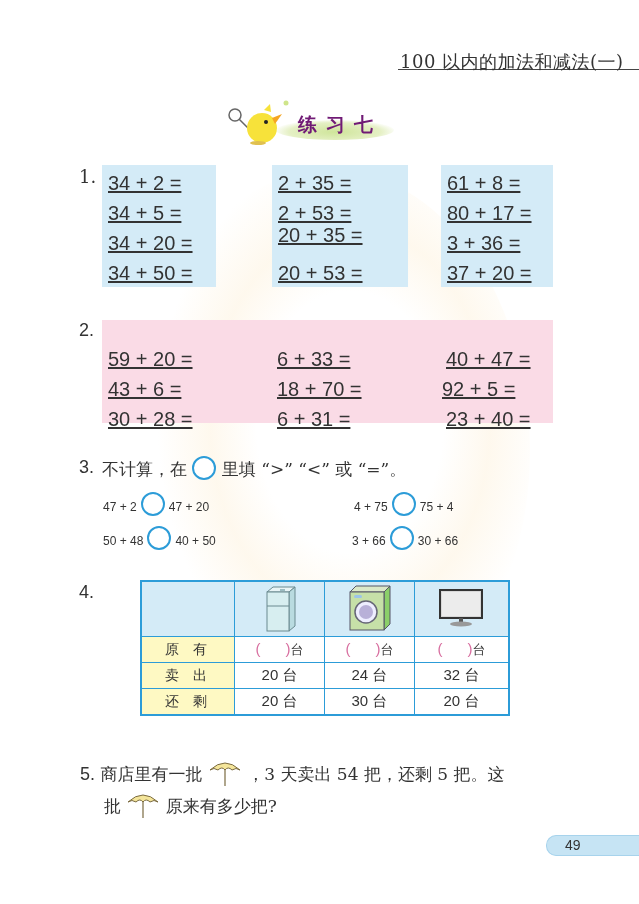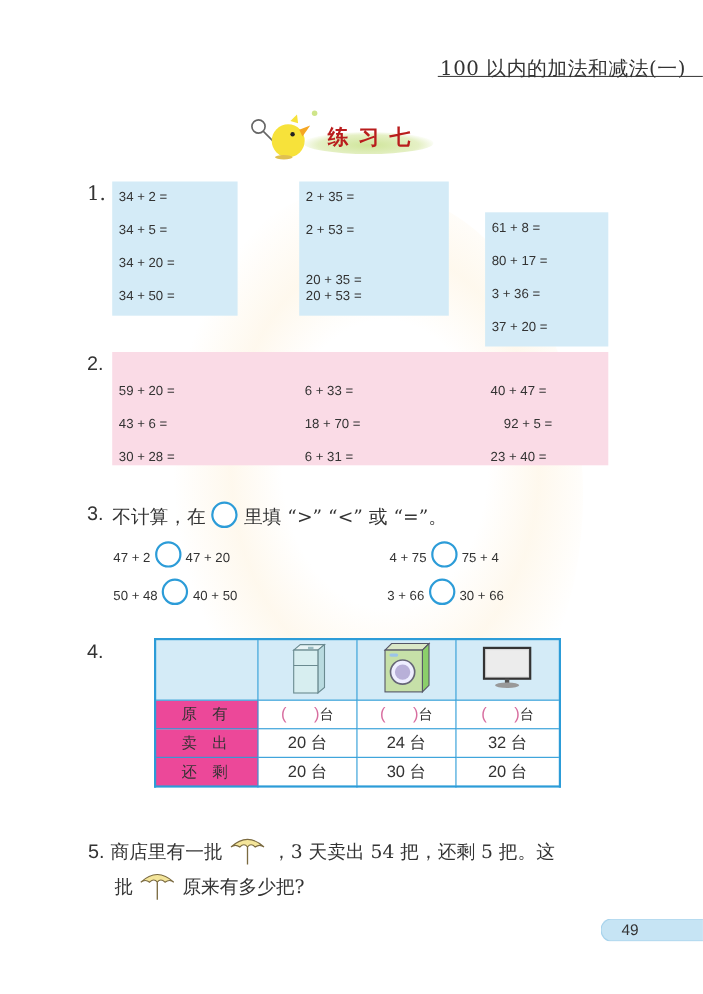--- a/index.html
+++ b/index.html
@@ -20,29 +20,29 @@
     position: absolute; left: 2px; top: 1px; font-size: 18px; color: #333;
     font-family: "DejaVu Serif", serif; letter-spacing: 0.5px;
   }
   .title-wrap { position: absolute; left: 228px; top: 98px; width: 180px; height: 50px; }
   .title-band {
     position: absolute; left: 48px; top: 22px; width: 118px; height: 20px;
     background: radial-gradient(ellipse at 50% 60%, #cfe59a 0%, #e5f0c5 55%, rgba(255,255,255,0) 75%);
     border-radius: 50%;
   }
   .title-text {
-    position: absolute; left: 70px; top: 14px; font-size: 19px; font-weight: bold; color: #b91c1c;
+    position: absolute; left: 70px; top: 14px; font-size: 19px; font-weight: bold; color: #701a75;
     letter-spacing: 9px; font-family: "DejaVu Sans", sans-serif;
   }
   .chick { position: absolute; left: 0; top: 0; width: 64px; height: 48px; }
 
   .qnum {
     position: absolute; font-family: "DejaVu Serif", serif; font-size: 18px; color: #333;
   }
-  .eq { font-size: 12px; color: #333; white-space: nowrap; font-family: "Liberation Sans", sans-serif; }
+  .eq { font-size: 20px; color: #333; white-space: nowrap; font-family: "Liberation Sans", sans-serif; text-decoration: underline; }
 
   .blue-box { position: absolute; background: #d4ebf7; top: 165px; height: 122px; }
   .blue-box .eq { position: absolute; left: 6px; }
 
   .pink-box { position: absolute; left: 102px; top: 320px; width: 451px; height: 103px; background: #fadbe6; }
   .pink-box .eq { position: absolute; margin-top: 16px; }
 
   .q3-text { position: absolute; left: 102px; top: 456px; font-size: 17px; font-family: "DejaVu Serif", serif; color: #333; white-space: nowrap; }
   .circle {
     display: inline-block; width: 20px; height: 20px; border: 2px solid #2c9cd8; border-radius: 50%;
@@ -50,21 +50,21 @@
   }
   .cmp { position: absolute; font-size: 12px; font-family: "Liberation Sans", sans-serif; color: #333; white-space: nowrap; }
   .cmp .circle { margin: 0 4px; }
 
   table.tv {
     position: absolute; left: 140px; top: 580px; width: 370px; border-collapse: collapse;
     border: 2px solid #2c9cd8;
   }
   table.tv td { border: 1px solid #2c9cd8; text-align: center; font-size: 14px; height: 25px; padding: 0; }
   table.tv tr.img-row td { height: 54px; background: #d4ebf7; }
-  table.tv td.rowlabel { background: #ec4899; width: 82px; font-family: "DejaVu Serif", serif; letter-spacing: 14px; padding-left: 10px; font-size: 14px; }
+  table.tv td.rowlabel { background: #fef9c3; width: 82px; font-family: "DejaVu Serif", serif; letter-spacing: 14px; padding-left: 10px; font-size: 14px; }
   table.tv td.val { background: #fff; font-family: "Liberation Sans", sans-serif; font-size: 15px; }
   .paren { color: #d86fa0; font-size: 15px; }
   .unit { font-family: "DejaVu Serif", serif; font-size: 13px; }
 
   .q5 { position: absolute; left: 80px; font-size: 17px; font-family: "DejaVu Serif", serif; color: #333; white-space: nowrap; }
   .umb { display: inline-block; width: 34px; height: 30px; vertical-align: -8px; }
 
   .page-num {
     position: absolute; left: 546px; top: 835px; width: 93px; height: 19px;
     background: #c6e4f4; border-radius: 10px 0 0 10px; border: 1px solid #a7d3ec; border-right: none;
@@ -98,38 +98,38 @@
 <div class="qnum" style="left:79px; top:166px;">1.</div>
 <div class="blue-box" style="left:102px; width:114px;">
   <div class="eq" style="top:7px;">34 + 2 =</div>
   <div class="eq" style="top:37px;">34 + 5 =</div>
   <div class="eq" style="top:67px;">34 + 20 =</div>
   <div class="eq" style="top:97px;">34 + 50 =</div>
 </div>
 <div class="blue-box" style="left:272px; width:136px;">
   <div class="eq" style="top:7px;">2 + 35 =</div>
   <div class="eq" style="top:37px;">2 + 53 =</div>
-  <div class="eq" style="top:82px;text-align:right;">20 + 35 =</div>
+  <div class="eq" style="top:59px;text-align:right;">20 + 35 =</div>
   <div class="eq" style="top:97px;">20 + 53 =</div>
 </div>
-<div class="blue-box" style="left:441px; width:112px;margin-top:28px;">
+<div class="blue-box" style="left:441px; width:112px;">
   <div class="eq" style="top:7px;">61 + 8 =</div>
   <div class="eq" style="top:37px;">80 + 17 =</div>
   <div class="eq" style="top:67px;">3 + 36 =</div>
   <div class="eq" style="top:97px;">37 + 20 =</div>
 </div>
 
 <div class="qnum" style="left:79px; top:320px; font-family:'Liberation Sans',sans-serif;">2.</div>
 <div class="pink-box">
   <div class="eq" style="left:6px; top:12px;">59 + 20 =</div>
   <div class="eq" style="left:175px; top:12px;">6 + 33 =</div>
   <div class="eq" style="left:344px; top:12px;">40 + 47 =</div>
   <div class="eq" style="left:6px; top:42px;text-align:right;">43 + 6 =</div>
   <div class="eq" style="left:175px; top:42px;">18 + 70 =</div>
-  <div class="eq" style="left:356px; top:42px;">92 + 5 =</div>
+  <div class="eq" style="left:340px; top:42px;">92 + 5 =</div>
   <div class="eq" style="left:6px; top:72px;">30 + 28 =</div>
   <div class="eq" style="left:175px; top:72px;">6 + 31 =</div>
   <div class="eq" style="left:344px; top:72px;">23 + 40 =</div>
 </div>
 
 <div class="qnum" style="left:79px; top:457px; font-family:'Liberation Sans',sans-serif;">3.</div>
 <div class="q3-text">
   <span>不计算，在</span>
   <span class="circle"></span>
   <span>里填 “&gt;” “&lt;” 或 “=”。</span>

